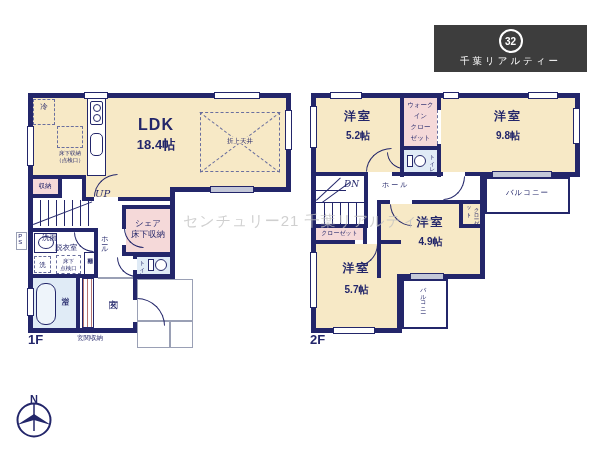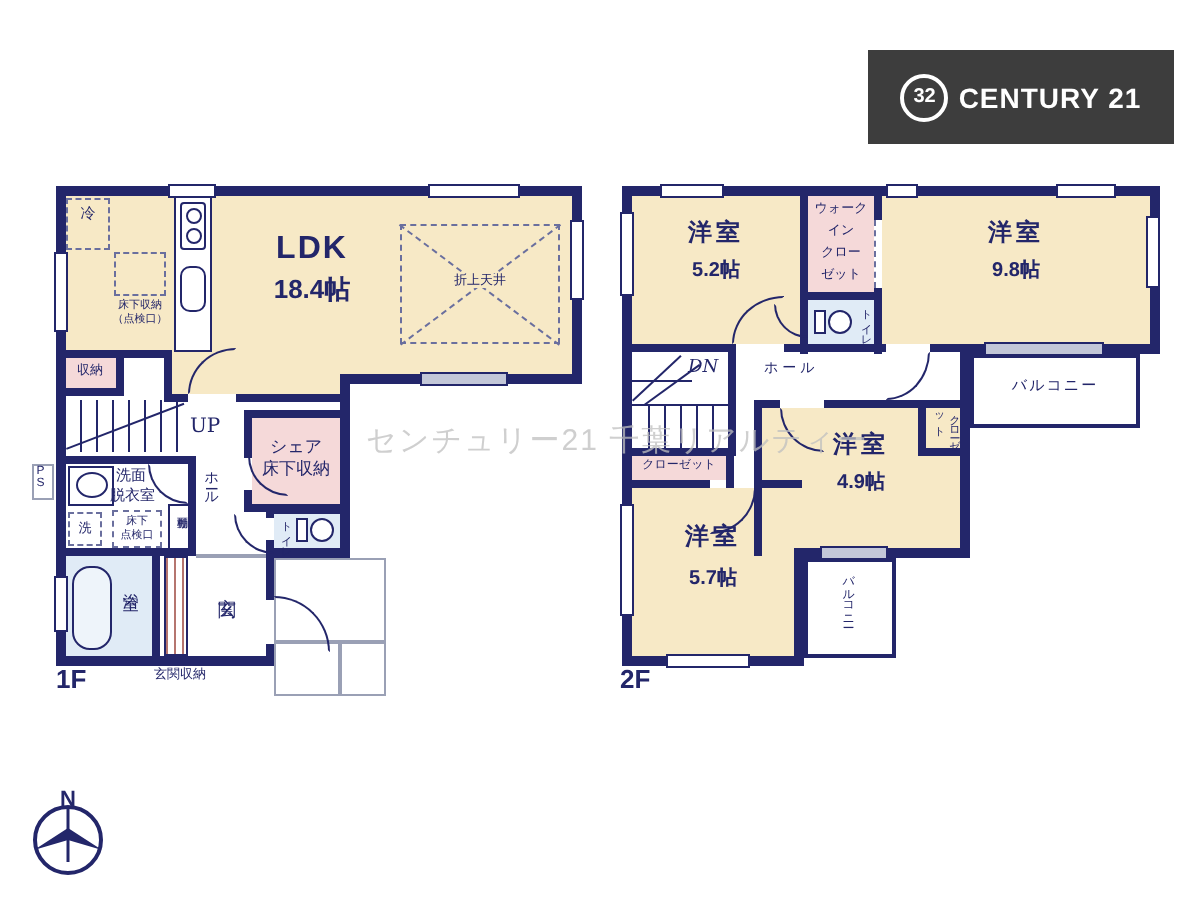--- a/index.html
+++ b/index.html
@@ -96,29 +96,29 @@
 
     <div class="t" style="left:32px;top:182px;width:26px;font-size:6.5px;text-align:center">収納</div>
     <div class="sl" style="left:40px;top:200px;width:1px;height:26px"></div>
     <div class="sl" style="left:48px;top:200px;width:1px;height:26px"></div>
     <div class="sl" style="left:56px;top:200px;width:1px;height:26px"></div>
     <div class="sl" style="left:64px;top:200px;width:1px;height:26px"></div>
     <div class="sl" style="left:72px;top:200px;width:1px;height:26px"></div>
     <div class="sl" style="left:80px;top:200px;width:1px;height:26px"></div>
     <div class="sl" style="left:88px;top:200px;width:1px;height:26px"></div>
     <div class="diag" style="left:33px;top:224px;width:63px;transform:rotate(-21deg)"></div>
-    <div class="t" style="left:95px;top:208px;font-size:10px;font-family:'DejaVu Serif',serif">UP</div>
+    <div class="t" style="left:95px;top:188px;font-size:10px;font-style:italic;font-family:'DejaVu Serif',serif">UP</div>
     <div class="v" style="left:101px;top:231px;font-size:7px">ホール</div>
 
     <div class="t" style="left:126px;top:219px;width:44px;font-size:8.5px;text-align:center">シェア</div>
     <div class="t" style="left:126px;top:230px;width:44px;font-size:8.5px;text-align:center">床下収納</div>
 
     <div class="icon" style="left:34px;top:233px;width:23px;height:20px"></div>
     <div class="icon" style="left:38px;top:236px;width:16px;height:13px;border-radius:50%"></div>
-    <div class="t" style="left:58px;top:234px;font-size:7.5px">洗面</div>
+    <div class="t" style="left:42px;top:234px;font-size:7.5px">洗面</div>
     <div class="t" style="left:55px;top:244px;font-size:7.5px">脱衣室</div>
     <div class="porch" style="left:16px;top:232px;width:11px;height:18px"></div>
     <div class="v" style="left:17px;top:233px;font-size:6px;letter-spacing:0">PS</div>
     <div class="d" style="left:34px;top:256px;width:17px;height:17px"></div>
     <div class="t" style="left:34px;top:261px;width:17px;font-size:6.5px;text-align:center">洗</div>
     <div class="d" style="left:56px;top:255px;width:25px;height:19px"></div>
     <div class="t" style="left:56px;top:258px;width:25px;font-size:5.5px;text-align:center">床下</div>
     <div class="t" style="left:56px;top:265px;width:25px;font-size:5.5px;text-align:center">点検口</div>
     <div class="porch" style="left:84px;top:252px;width:13px;height:25px;border-color:#23266a"></div>
     <div class="v" style="left:87px;top:254px;font-size:5.5px;letter-spacing:0">可動棚</div>
@@ -239,22 +239,22 @@
     <div class="arc abl" style="left:387px;top:152px;width:17px;height:17px"></div>
 
     <div class="t" style="left:310px;top:333px;font-size:13px;font-weight:bold">2F</div>
   </div>
 
   <div class="t" style="left:183px;top:212px;font-size:15px;color:#c0c0c0;opacity:.75;letter-spacing:1px;z-index:40">センチュリー21 千葉リアルティー</div>
 
   <div style="position:absolute;left:434px;top:25px;width:153px;height:47px;background:#3d3d3d;z-index:30;display:flex;flex-direction:column;align-items:center;justify-content:center">
     <div style="display:flex;align-items:center;gap:5px">
       <span style="width:20px;height:20px;border:2px solid #fff;border-radius:50%;color:#fff;font-size:10px;font-weight:bold;display:inline-flex;align-items:center;justify-content:center">32</span>
-      <span style="color:#fff;font-size:14px;font-weight:bold;letter-spacing:.5px">CENTURY 21</span>
     </div>
+    <div style="color:#fff;font-size:9.5px;letter-spacing:3px;margin-top:2px">千葉リアルティー</div>
   </div>
 
   <div style="position:absolute;left:12px;top:392px;z-index:30">
     <svg width="44" height="50" viewBox="0 0 44 50">
       <circle cx="22" cy="28" r="16.5" fill="none" stroke="#23266a" stroke-width="2"></circle>
       <line x1="22" y1="12" x2="22" y2="28" stroke="#23266a" stroke-width="1.5"></line>
       <polygon points="5,33 22,22 39,33 22,28" fill="#23266a"></polygon>
       <line x1="22" y1="28" x2="22" y2="39" stroke="#23266a" stroke-width="1.5"></line>
       <text x="22" y="11" text-anchor="middle" font-size="11" font-weight="bold" fill="#23266a" font-family="Liberation Sans, sans-serif">N</text>
     </svg>

